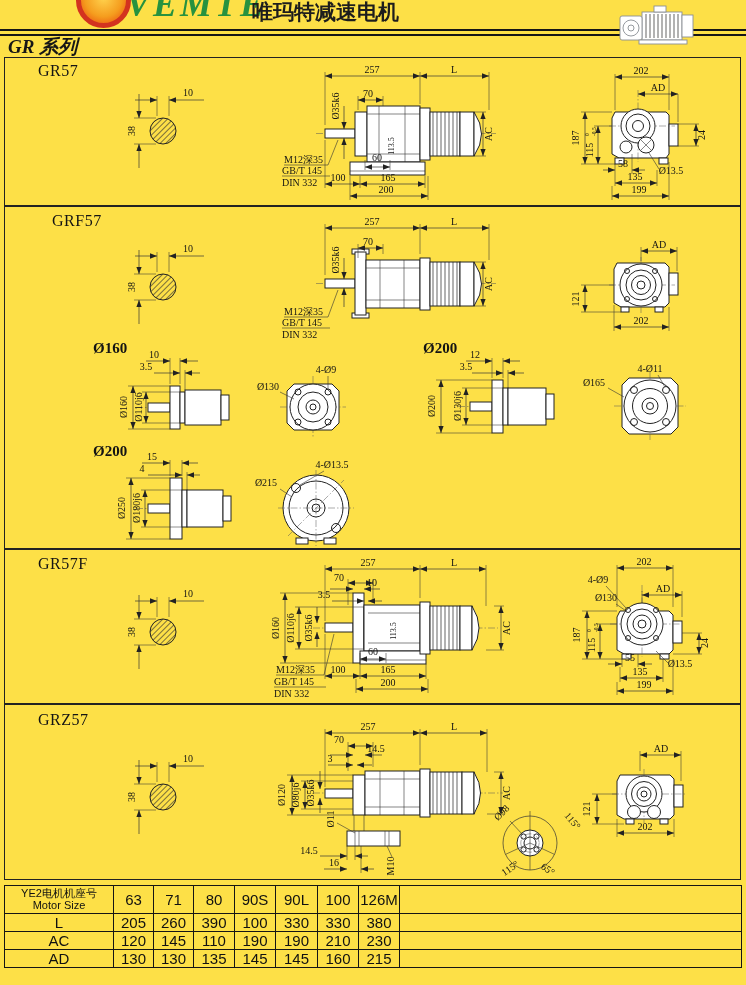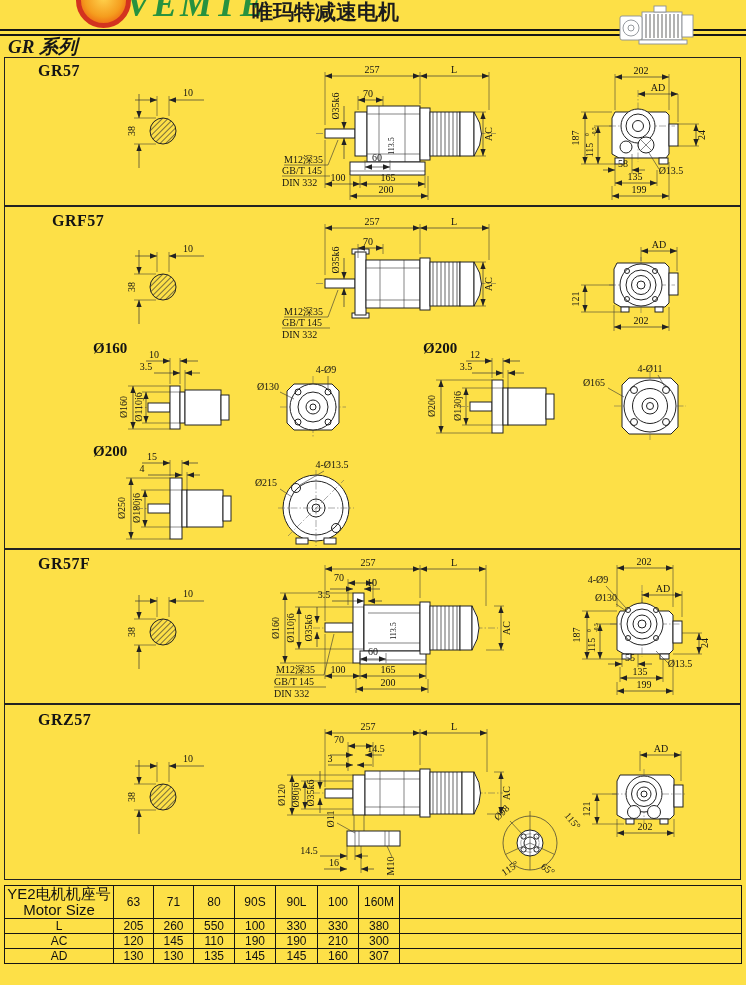--- a/index.html
+++ b/index.html
@@ -1,21 +1,21 @@
 <!DOCTYPE html>
 <html><head>
 <meta charset="utf-8">
 <style>
   html,body{margin:0;padding:0;background:#fff;}
   .page{position:relative;width:746px;height:985px;background:#fde047;overflow:hidden;
         font-family:"Liberation Serif",serif;color:#111;}
   .rule{position:absolute;left:0;right:0;height:2.4px;background:#161616;}
   .sep{position:absolute;left:4px;width:737px;height:1.6px;background:#222;}
   .mainbox{position:absolute;left:4px;top:57px;width:735px;height:821px;border:1.6px solid #222;}
-  .sectitle{position:absolute;font-size:16px;letter-spacing:.5px;color:#141414;font-weight:bold;}
+  .sectitle{position:absolute;font-size:16px;letter-spacing:.5px;color:#141414;}
   .series{position:absolute;left:8px;top:34px;font-style:italic;font-size:19px;font-weight:600;color:#161616;text-align:right;}
   .brand{position:absolute;left:126px;top:-17px;font-size:36px;font-weight:bold;font-style:italic;color:#27923f;letter-spacing:3px;}
   .brandcn{position:absolute;left:252px;top:-2px;font-size:21px;font-weight:600;color:#1d1d1d;}
   .logo{position:absolute;left:76px;top:-27px;width:45px;height:45px;border-radius:50%;
         border:5px solid #d3331f;background:radial-gradient(circle at 50% 45%, #ffd24d 0%, #f59d1e 55%, #ef6a13 80%);}
   svg{position:absolute;overflow:visible;}
   svg text{font-family:"Liberation Serif",serif;fill:#141414;}
   .dimt{font-size:10px;}
   .dimt8{font-size:8px;}
   .tol{font-size:5.5px;}
@@ -26,22 +26,22 @@
   .thin{stroke:#333;stroke-width:.6;fill:none;}
   .dim{stroke:#333;stroke-width:.7;fill:none;}
   .ext{stroke:#333;stroke-width:.55;fill:none;}
   .cl{stroke:#555;stroke-width:.5;fill:none;stroke-dasharray:7 2 1.5 2;}
   .fin{stroke:#222;stroke-width:.7;fill:none;}
   .hatchf{fill:url(#hatch);stroke:#222;stroke-width:1;}
   .sketch{stroke:#8a8f94;stroke-width:.9;fill:#fff;}
   
   .dimtable{position:absolute;left:4px;top:885px;border-collapse:collapse;table-layout:fixed;width:738px;
             font-family:"Liberation Sans",sans-serif;}
-  .dimtable td{border:1.8px solid #151515;text-align:center;vertical-align:middle;padding:0;font-size:12px;color:#111;}
-  .dimtable .hcell{font-size:15px;line-height:1.05;}
+  .dimtable td{border:1.8px solid #151515;text-align:center;vertical-align:middle;padding:0;font-size:15px;color:#111;}
+  .dimtable .hcell{font-size:11px;line-height:1.05;}
   .dimtable tr.hr td{height:27px;}
   .dimtable tr.vr td{height:13px;}
 </style>
 </head>
 <body>
 
 <div class="page">
 
   <svg width="0" height="0" style="left:0;top:0">
     <defs>
@@ -700,52 +700,52 @@
       <td class="hcell">
         <div>YE2电机机座号</div>
         <div>Motor Size</div>
       </td>
       <td>63</td>
       <td>71</td>
       <td>80</td>
       <td>90S</td>
       <td>90L</td>
       <td>100</td>
-      <td>160M</td>
+      <td>126M</td>
       <td></td>
     </tr>
     <tr class="vr">
       <td>L</td>
       <td>205</td>
       <td>260</td>
-      <td>550</td>
+      <td>390</td>
       <td>100</td>
       <td>330</td>
       <td>330</td>
       <td>380</td>
       <td></td>
     </tr>
     <tr class="vr">
       <td>AC</td>
       <td>120</td>
       <td>145</td>
       <td>110</td>
       <td>190</td>
       <td>190</td>
       <td>210</td>
-      <td>300</td>
+      <td>230</td>
       <td></td>
     </tr>
     <tr class="vr">
       <td>AD</td>
       <td>130</td>
       <td>130</td>
       <td>135</td>
       <td>145</td>
       <td>145</td>
       <td>160</td>
-      <td>307</td>
+      <td>215</td>
       <td></td>
     </tr>
   </tbody>
     </table>
 
 </div>
 
 </body></html>

